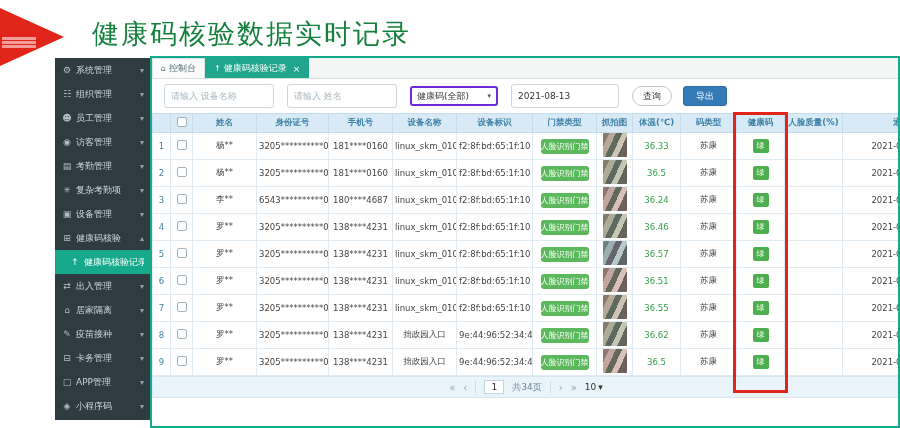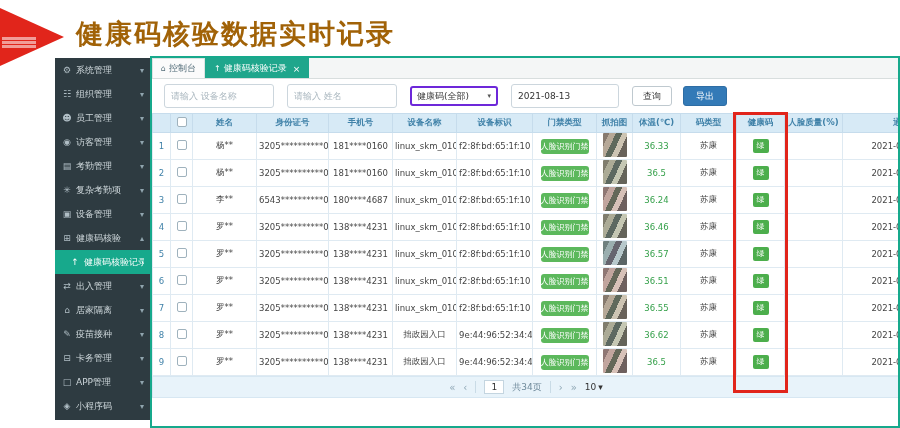--- a/index.html
+++ b/index.html
@@ -5,22 +5,22 @@
   * { margin:0; padding:0; box-sizing:border-box; }
   html,body { background:#fff; }
   body { font-family:"DejaVu Sans","Liberation Sans",sans-serif; }
   .canvas { position:relative; width:900px; height:428px; background:#fff; overflow:hidden; }
 
   
   .logo-tri { position:absolute; left:0; top:8px; width:64px; height:58px;
     background:#e1251b; clip-path:polygon(0 0,100% 50%,0 100%); }
   .logo-lines { position:absolute; left:2px; top:36px; width:34px; }
   .logo-lines i { display:block; height:3px; margin:1px 0; background:rgba(255,255,255,.55); }
-  .page-title { position:absolute; left:76px; top:16px; font-size:27px; font-weight:bold;
-    color:#a16207; letter-spacing:2px; }
+  .page-title { position:absolute; left:92px; top:16px; font-size:27px; font-weight:normal;
+    color:#15803d; letter-spacing:2px; }
 
   
   .sidebar { position:absolute; left:55px; top:58px; width:95px; height:362px;
     background:#2e3b41; overflow:hidden; }
   .side-item { display:flex; align-items:center; height:24px; padding:0 6px;
     color:#cfd8dc; font-size:9px; cursor:pointer; }
   .side-item .ico { width:12px; font-size:9px; color:#b0bec5; margin-right:3px; text-align:center; }
   .side-item .lbl { flex:1; white-space:nowrap; overflow:hidden; }
   .side-item .chev { font-size:8px; color:#90a4ae; }
   .side-item.sub { padding-left:14px; background:#27333a; }
@@ -46,21 +46,21 @@
     font-size:9px; color:#333; padding:0 6px; font-family:inherit; }
   .f-input::placeholder { color:#aab7bf; }
   .inp-device { width:110px; }
   .inp-name { width:110px; margin-left:6px; }
   .f-select { display:flex; align-items:center; justify-content:space-between; width:88px;
     height:20px; border:2px solid #6d28d9; border-radius:3px; font-size:9px; color:#333;
     padding:0 5px; margin-left:6px; cursor:pointer; background:#fff; }
   .f-select .car { font-size:7px; color:#555; }
   .inp-date { width:108px; margin-left:6px; }
   .btn-query { height:20px; padding:0 10px; font-size:9px; color:#333; background:#fff;
-    border:1px solid #bfc9cf; border-radius:3px; margin-left:6px; cursor:pointer; font-family:inherit; }
+    border:1px solid #bfc9cf; border-radius:10px; margin-left:6px; cursor:pointer; font-family:inherit; }
   .btn-export { height:20px; padding:0 12px; font-size:9px; color:#fff; background:#337ab7;
     border:1px solid #2e6da4; border-radius:3px; margin-left:4px; cursor:pointer; font-family:inherit; }
 
   
   table.grid { border-collapse:collapse; table-layout:fixed; width:760px; font-size:8.5px; }
   .grid th { background:#d7eaf6; color:#3f81a8; font-weight:bold; height:19px;
     border:1px solid #c6dcec; padding:0 2px; white-space:nowrap; overflow:hidden; }
   .grid td { background:#fff; color:#444; height:26px; border:1px solid #dfeaf2;
     text-align:center; padding:0 2px; white-space:nowrap; overflow:hidden; }
   .grid td.num { color:#3f81a8; }

